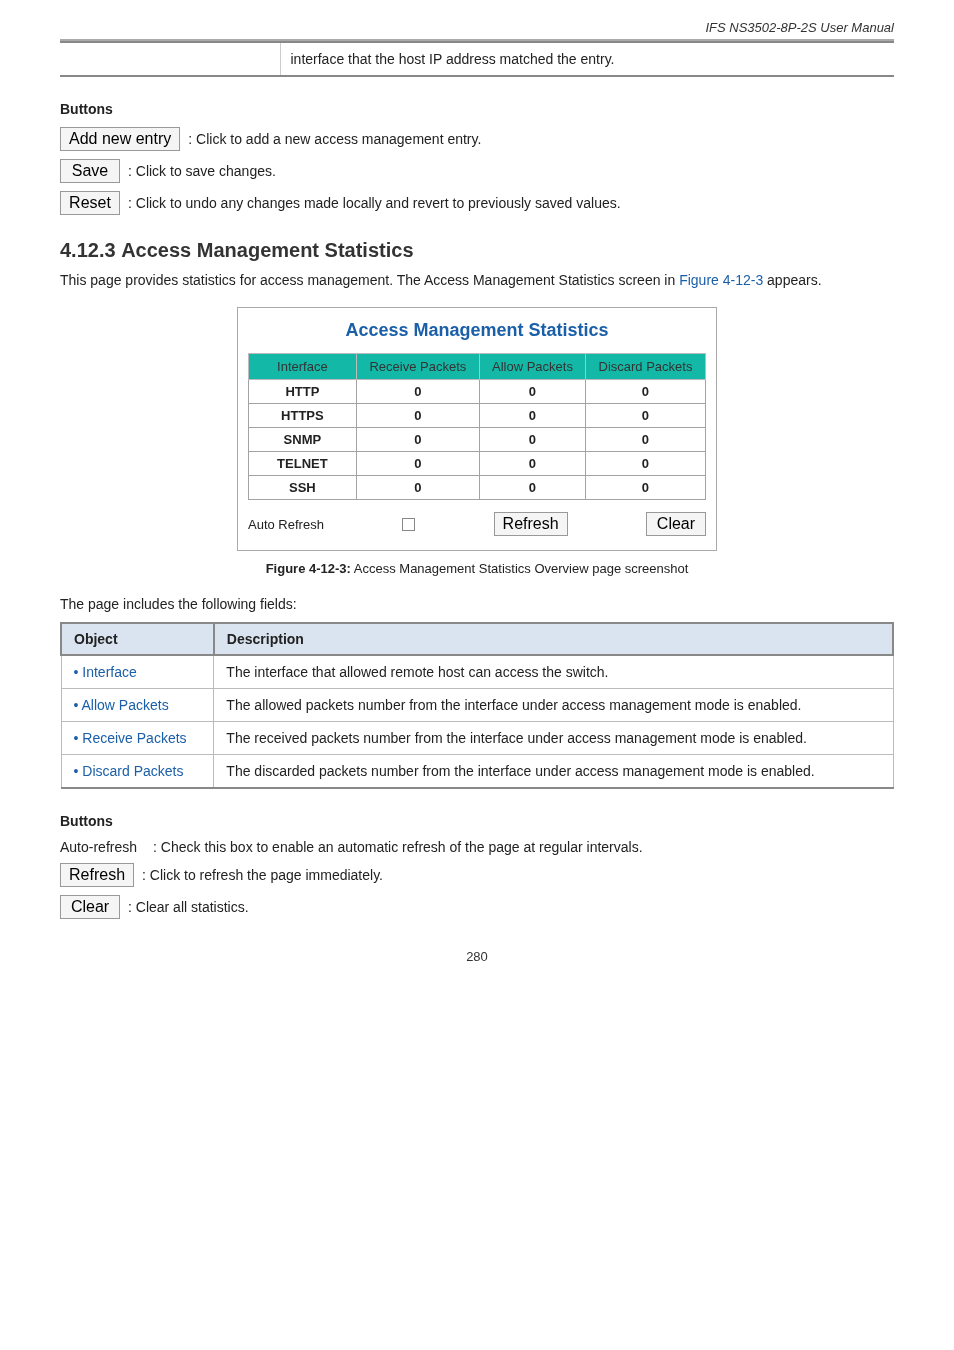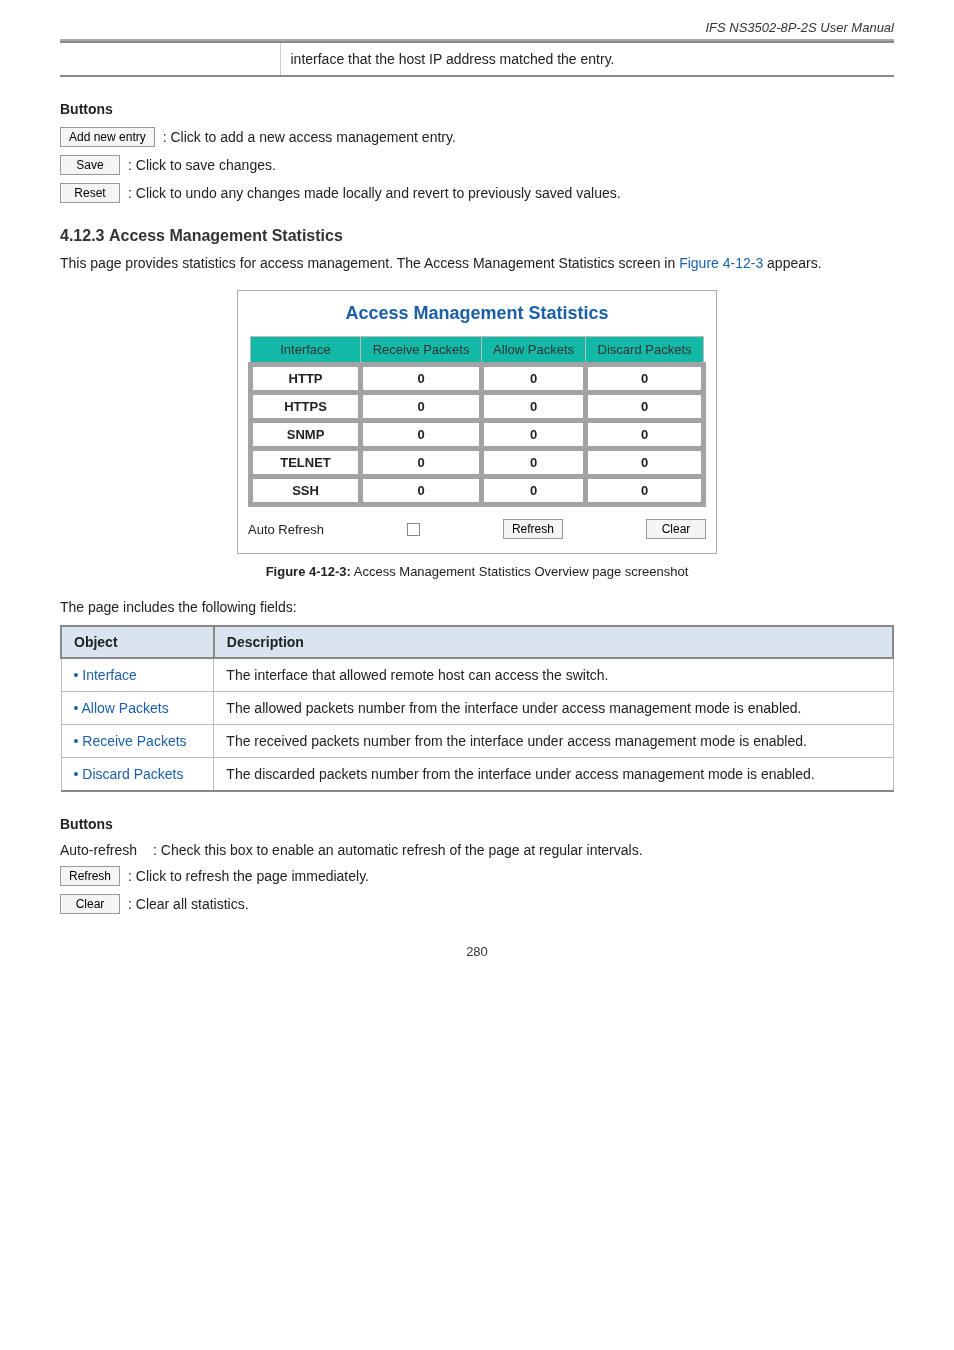--- a/index.html
+++ b/index.html
@@ -36,27 +36,27 @@
       width: 220px;
       border-right: 1px solid #ccc;
     }
     .section-buttons { margin-bottom: 24px; }
     .section-buttons h3 { font-size: 14px; font-weight: bold; margin-bottom: 10px; }
     .btn-row { display: flex; align-items: center; margin-bottom: 8px; gap: 8px; }
     .btn-inline {
       border: 1px solid #999;
       background: #f5f5f5;
       padding: 2px 8px;
-      font-size: 12px;
+      font-size: 16px;
       cursor: pointer;
       min-width: 60px;
       text-align: center;
     }
     .section-heading {
-      font-size: 16px;
+      font-size: 20px;
       font-weight: bold;
       color: #333;
       margin-bottom: 8px;
       margin-top: 10px;
     }
     .section-intro {
       font-size: 14px;
       margin-bottom: 16px;
       line-height: 1.5;
     }
@@ -83,21 +83,21 @@
     }
     .stats-table th {
       background: #14b8a6;
       border: 1px solid #bbb;
       padding: 5px 8px;
       text-align: center;
       font-weight: normal;
       color: #333;
     }
     .stats-table td {
-      border: 5px solid #a3a3a3;
+      border: 1px solid #a3a3a3;
       padding: 4px 24px;
       text-align: center;
       font-weight: bold;
     }
     .stats-table td:first-child {
       font-weight: bold;
     }
     .stats-footer {
       display: flex;
       align-items: center;

